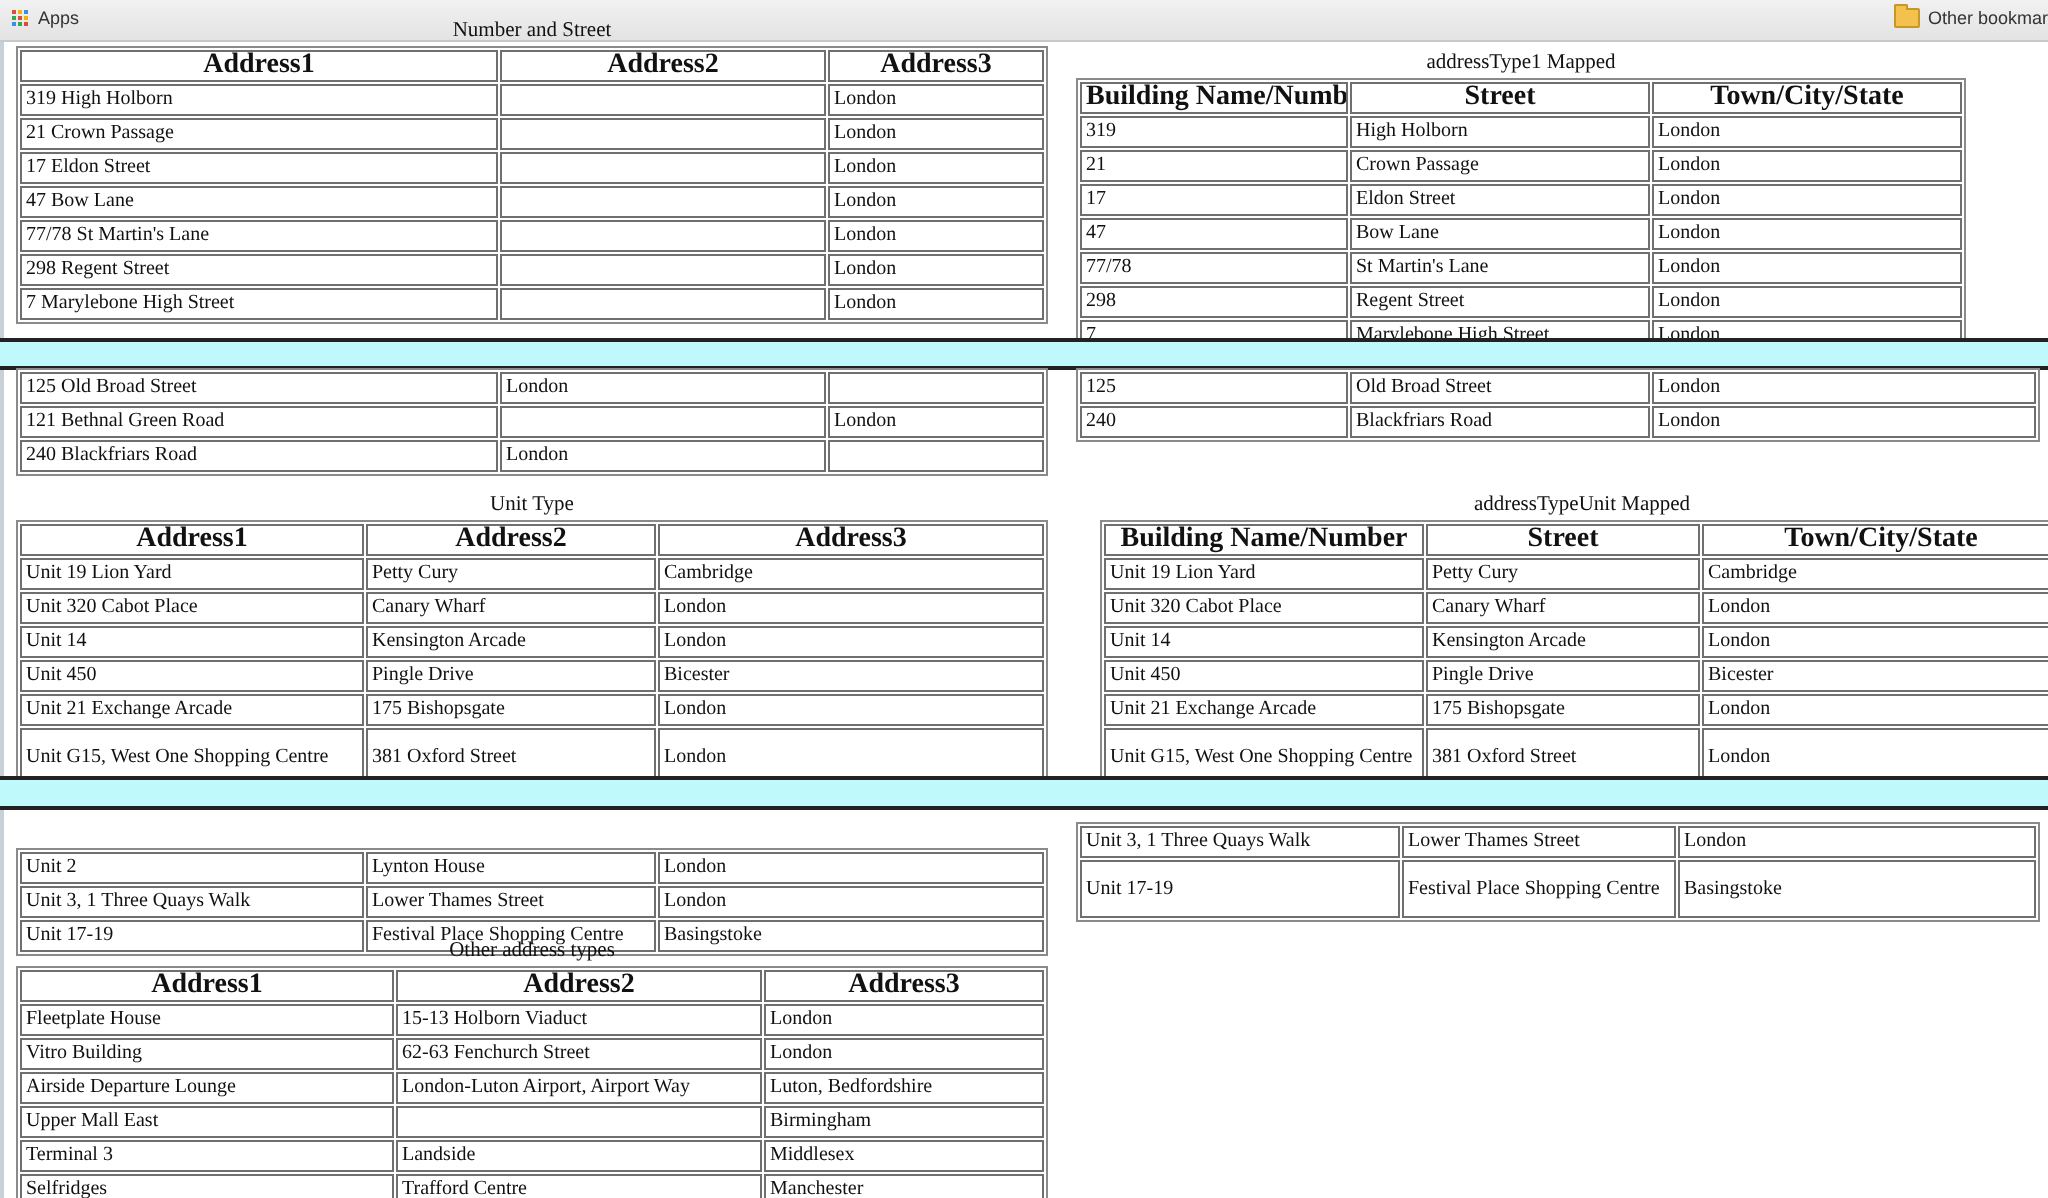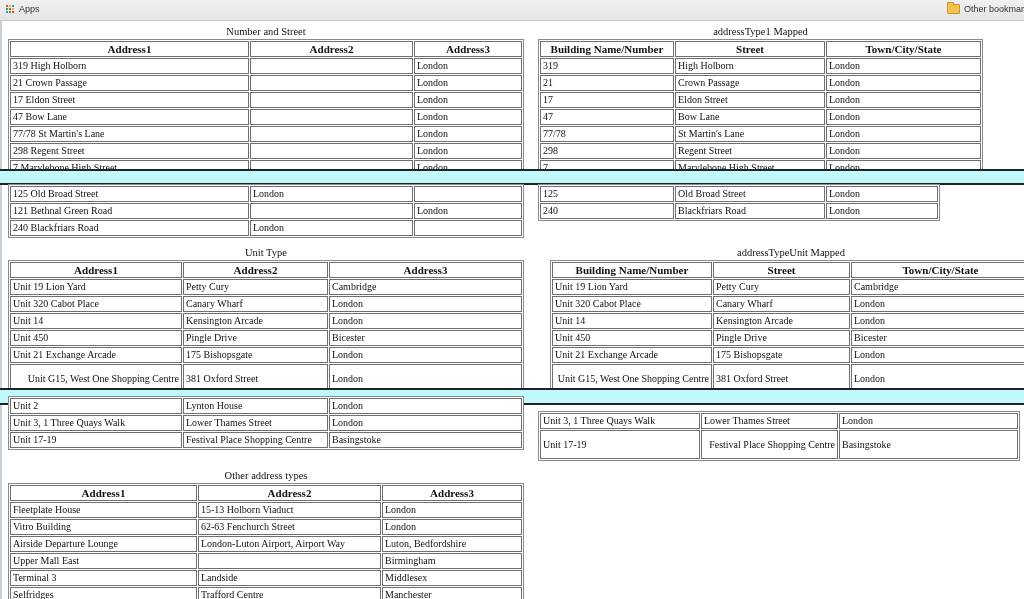--- a/index.html
+++ b/index.html
@@ -31,22 +31,22 @@
     table-layout:fixed; width:100%;
     font-size:10px;
   }
   table.grid th, table.grid td {
     border:1px solid #6f6f6f;
     padding:0 2px;
     height:14px; line-height:12px;
     vertical-align:middle;
     overflow:hidden; white-space:nowrap;
   }
-  table.grid th { font-weight:bold; text-align:center; font-size:11px; }
-  table.grid td.wrap { white-space:normal; line-height:11px; height:27px;text-align:right; }
+  table.grid th { font-weight:bold; text-align:center; font-size:14px; }
+  table.grid td.wrap { white-space:normal; line-height:11px; height:27px; }
   .band {
     position:absolute; left:0; width:1024px;
     background:#bff9fc;
     border-top:2px solid #222; border-bottom:2px solid #222;
   }
   .left-edge { position:absolute; left:0; top:21px; width:2px; height:578px; background:#c8d0d8; }
 </style>
 </head>
 <body>
 
@@ -66,21 +66,21 @@
     <span>Apps</span>
   </div>
   <div class="bm-other">
     <span class="folder-icon"></span>
     <span>Other bookmar</span>
   </div>
 </div>
 
 <div class="left-edge"></div>
 
-<div class="block" style="left:8px; top:26px; width:516px;">
+<div class="block" style="left:8px; top:10px; width:516px;">
   <div class="caption">Number and Street</div>
   <table class="grid">
     <colgroup>
         <col style="width:239px">
         <col style="width:163px">
         <col>
       </colgroup>
     <thead>
       <tr>
         <th>Address1</th>
@@ -205,21 +205,21 @@
         </tr>
       <tr>
           <td>240 Blackfriars Road</td>
           <td>London</td>
           <td></td>
         </tr>
     </tbody>
   </table>
 </div>
 
-<div class="block" style="left:538px; top:184px; width:402px;">
+<div class="block" style="left:538px; top:184px; width:482px;">
   <table class="grid">
     <colgroup>
         <col style="width:134px">
         <col style="width:150px">
         <col>
       </colgroup>
     <tbody>
       <tr>
           <td>125</td>
           <td>Old Broad Street</td>
@@ -329,21 +329,21 @@
           <td class="wrap">Unit G15, West One Shopping Centre</td>
           <td>381 Oxford Street</td>
           <td>London</td>
         </tr>
     </tbody>
   </table>
 </div>
 
 <div class="band" style="top:388px; height:13px;"></div>
 
-<div class="block" style="left:8px; top:396px; width:516px;">
+<div class="block" style="left:8px; top:424px; width:516px;">
   <table class="grid">
     <colgroup>
         <col style="width:172px">
         <col style="width:145px">
         <col>
       </colgroup>
     <tbody>
       <tr>
           <td>Unit 2</td>
           <td>Lynton House</td>

